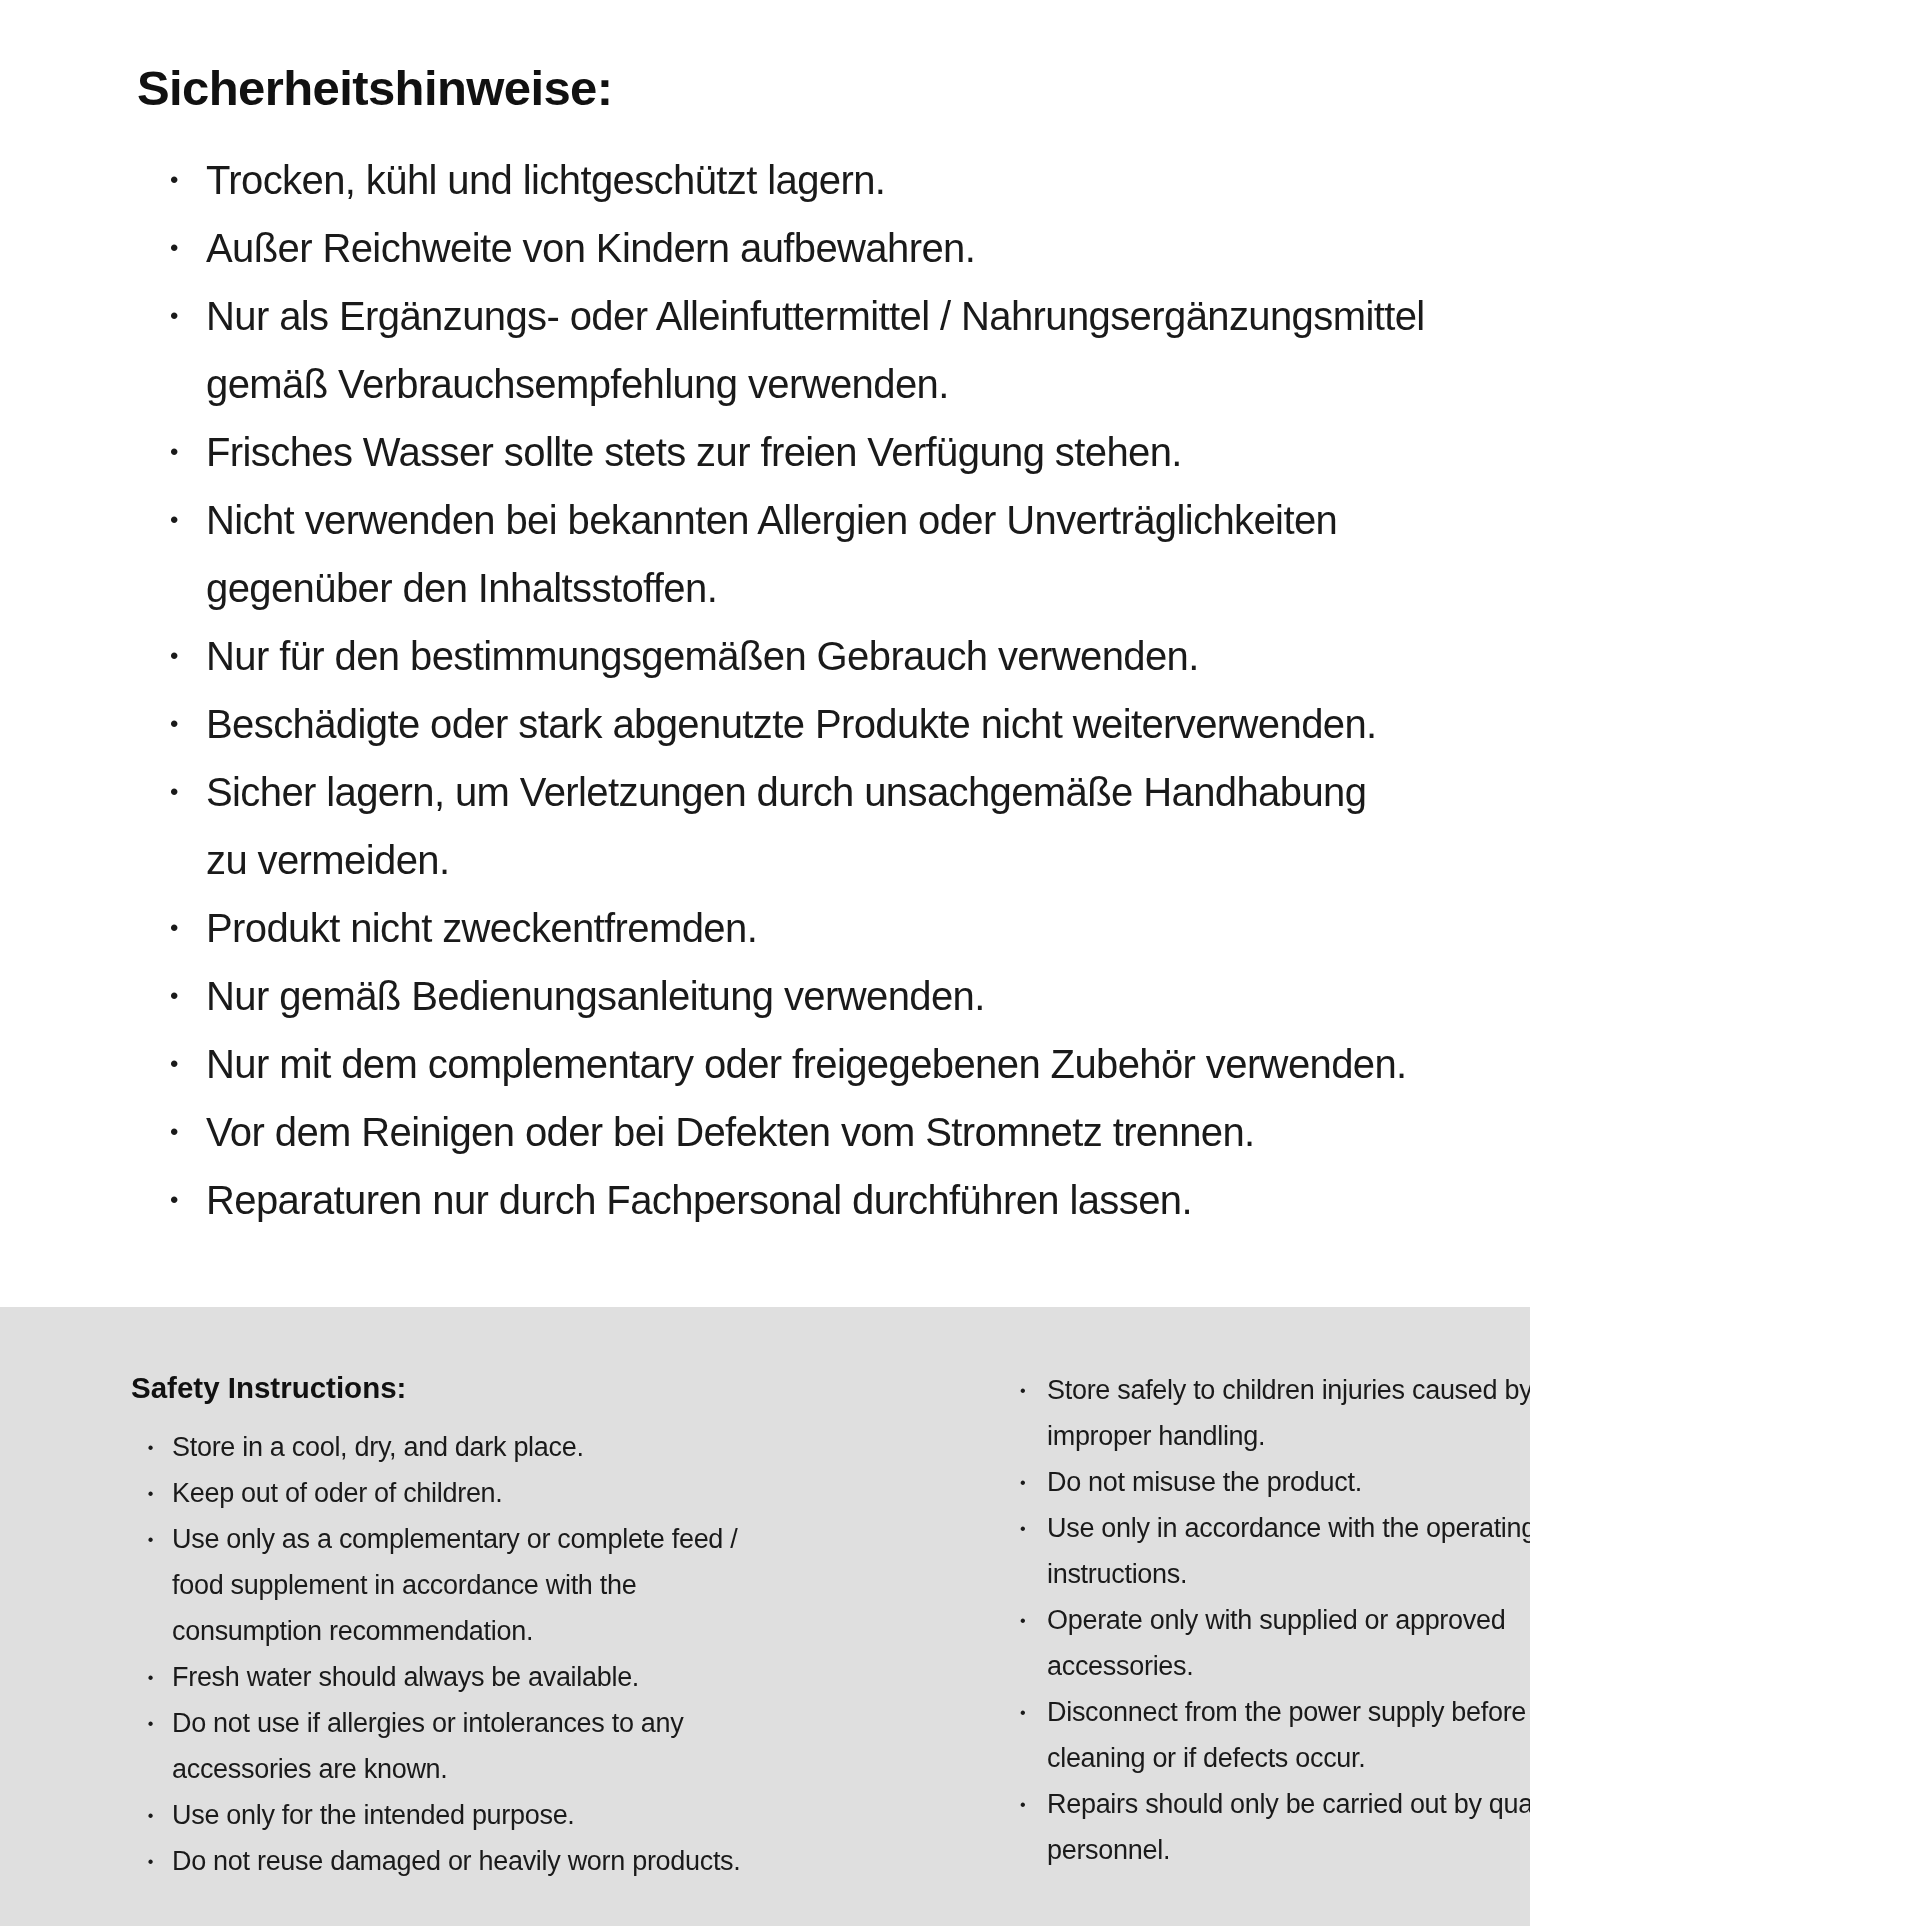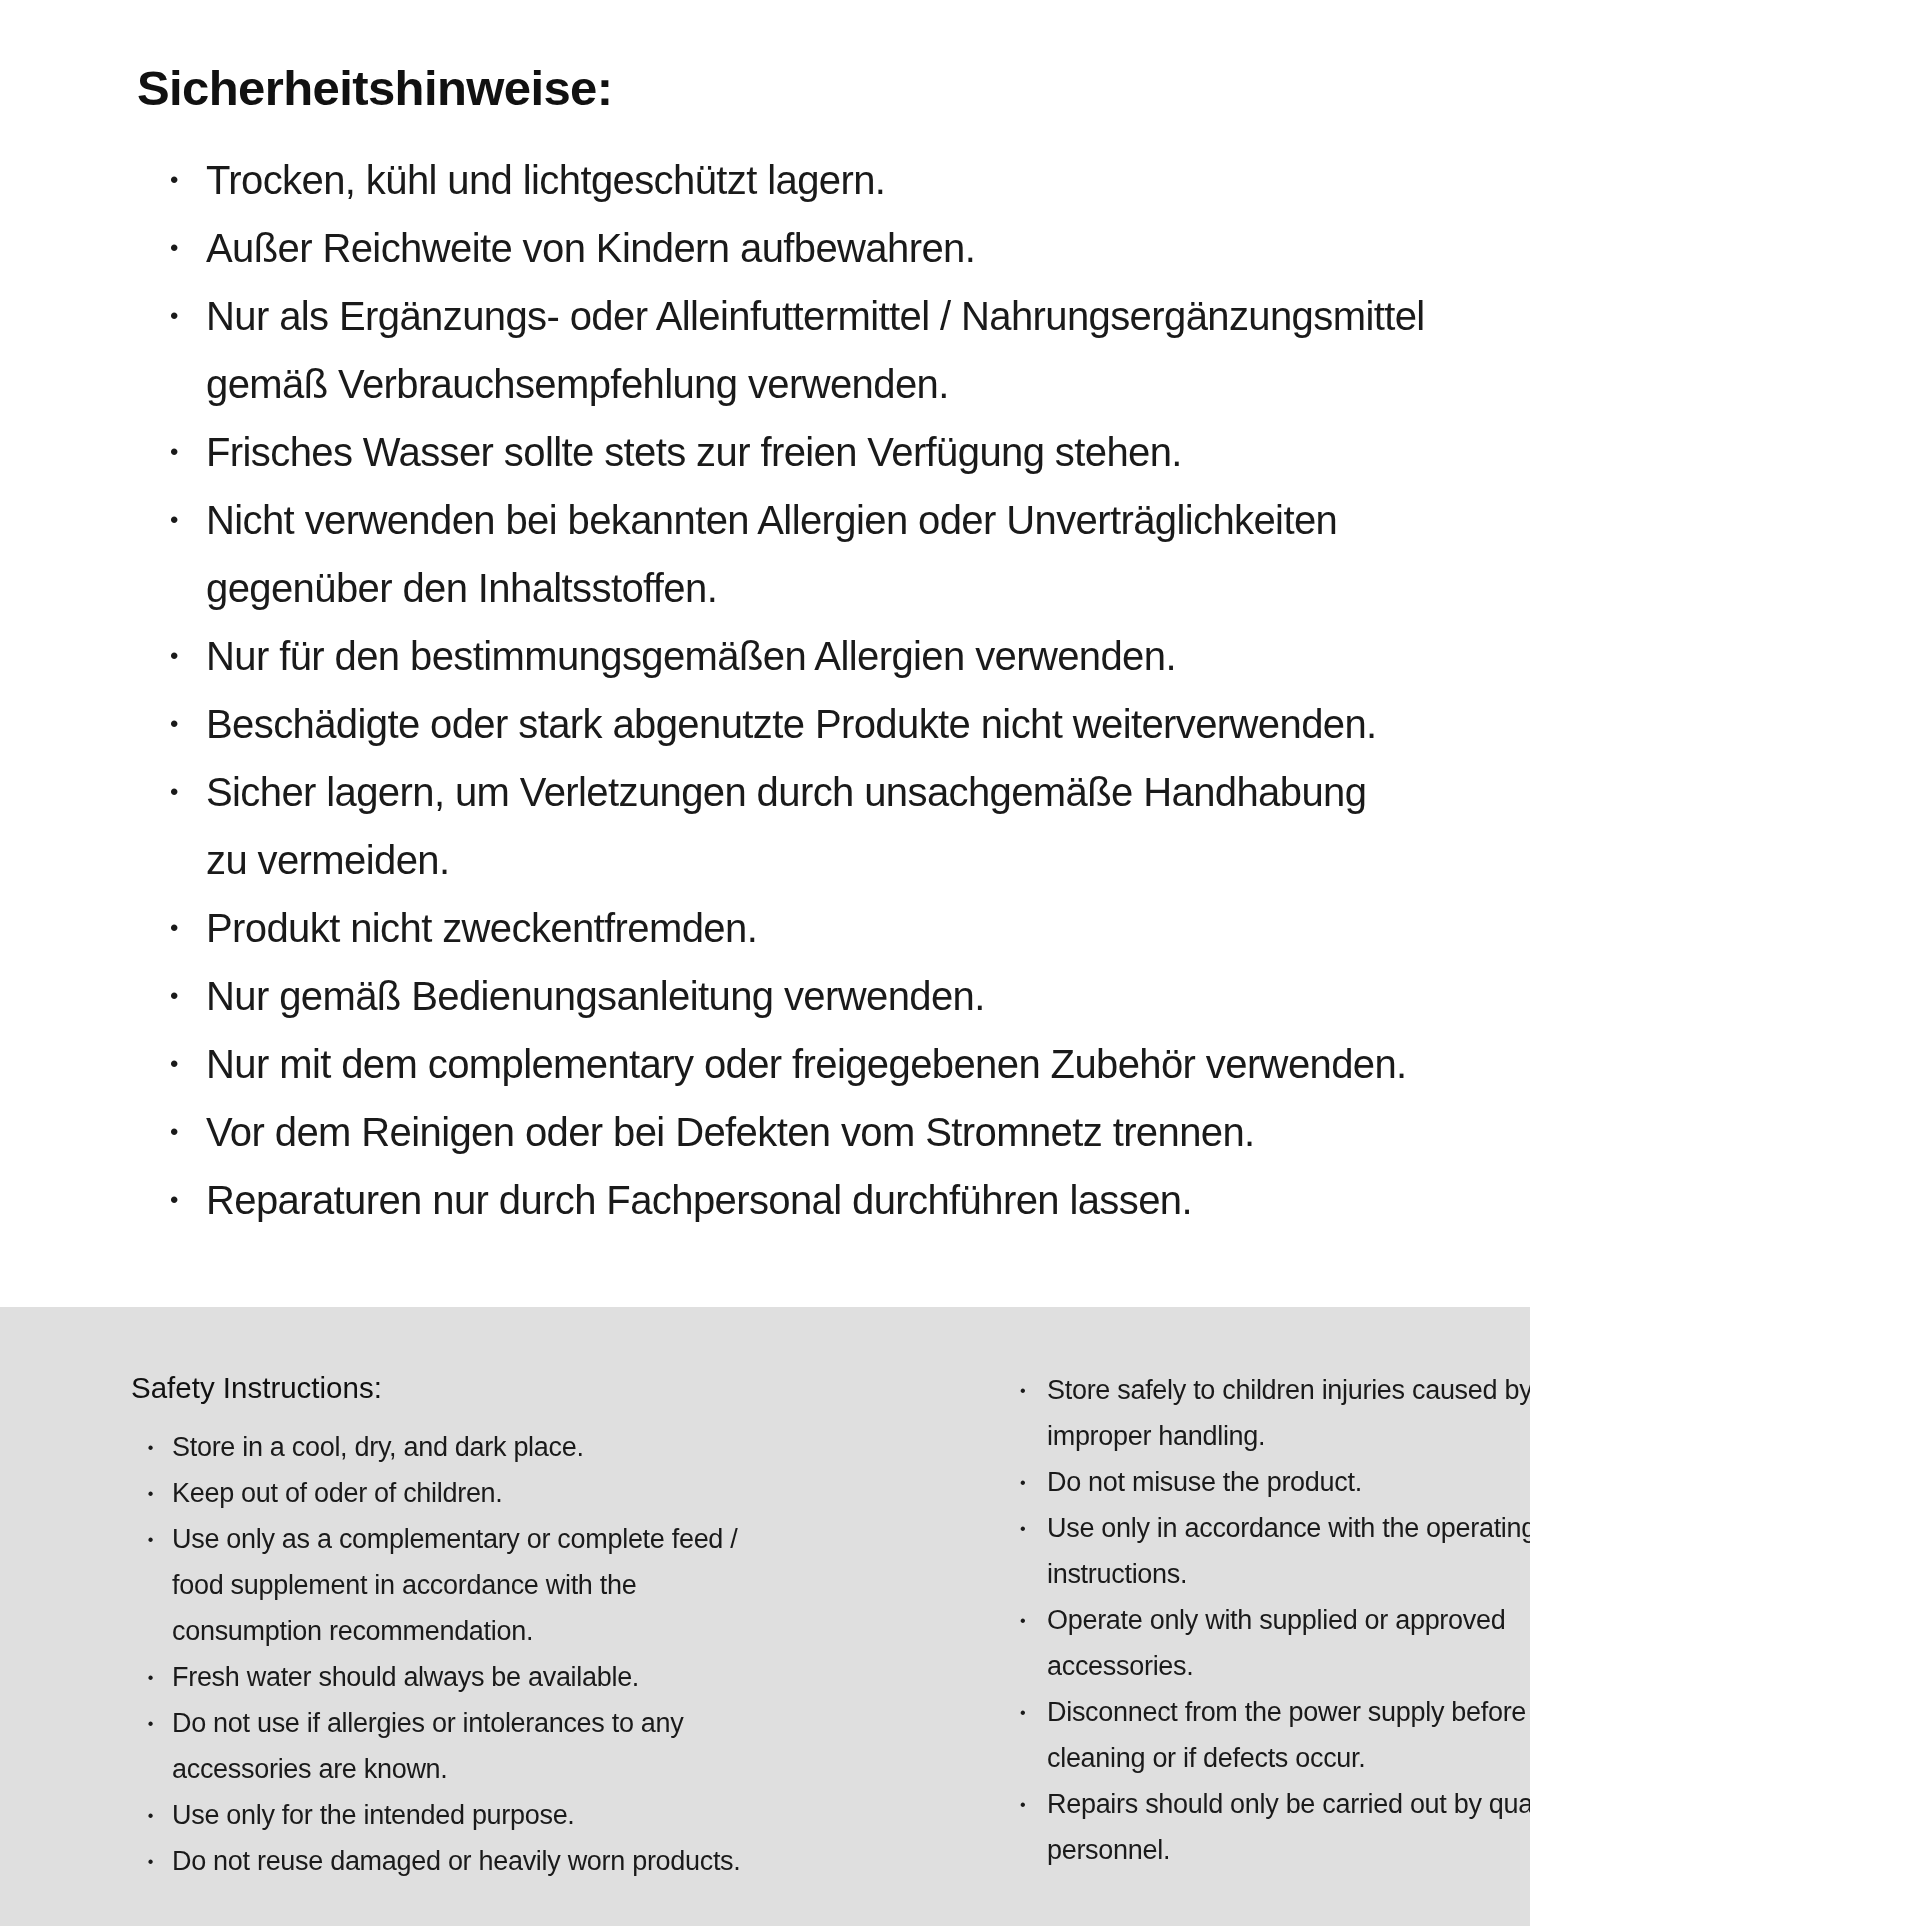--- a/index.html
+++ b/index.html
@@ -38,21 +38,21 @@
     position: absolute;
     left: 0; top: 1307px;
     width: 1926px; height: 620px;
     background: #dfdfdf;
   }
   .en-title {
     position: absolute; left: 131px; top: 66px;
     margin: 0;
     font-size: 29.5px;
     line-height: 1;
-    font-weight: 400;
+    font-weight: 700;
     color: #111111;
   }
   .en-list { font-size: 27px; line-height: 46px; letter-spacing: -0.3px; }
   .en-left  { position: absolute; left: 131px;  top: 117px; width: 867px; }
   .en-left .li  { padding-left: 41px; }
   .en-left .bullet { left: 16.7px; }
   .en-right { position: absolute; left: 1020px; top: 60px;  width: 892px; }
   .en-right .li { padding-left: 27px; }
   .en-right .bullet { left: 0; }
 </style>
@@ -81,21 +81,21 @@
           <span class="bullet">•</span>
           <div class="lines">Frisches Wasser sollte stets zur freien Verfügung stehen.</div>
         </li>
         <li class="li">
           <span class="bullet">•</span>
           <div class="lines">Nicht verwenden bei bekannten Allergien oder Unverträglichkeiten
 gegenüber den Inhaltsstoffen.</div>
         </li>
         <li class="li">
           <span class="bullet">•</span>
-          <div class="lines">Nur für den bestimmungsgemäßen Allergien verwenden.</div>
+          <div class="lines">Nur für den bestimmungsgemäßen Gebrauch verwenden.</div>
         </li>
         <li class="li">
           <span class="bullet">•</span>
           <div class="lines">Beschädigte oder stark abgenutzte Produkte nicht weiterverwenden.</div>
         </li>
         <li class="li">
           <span class="bullet">•</span>
           <div class="lines">Sicher lagern, um Verletzungen durch unsachgemäße Handhabung
 zu vermeiden.</div>
         </li>

